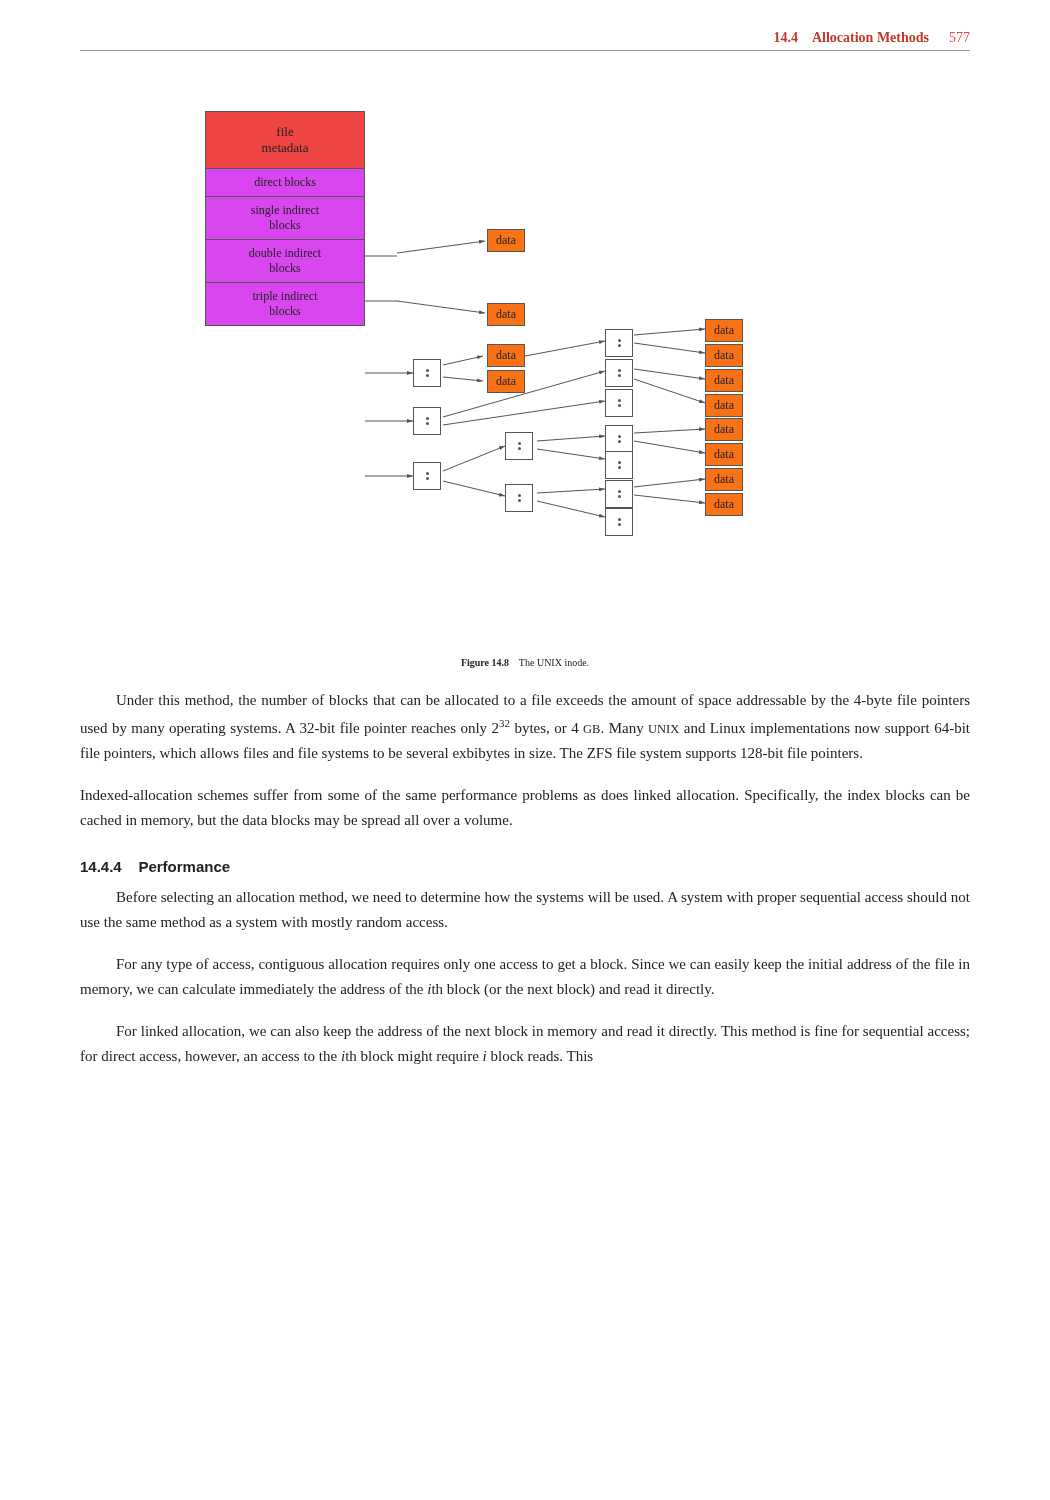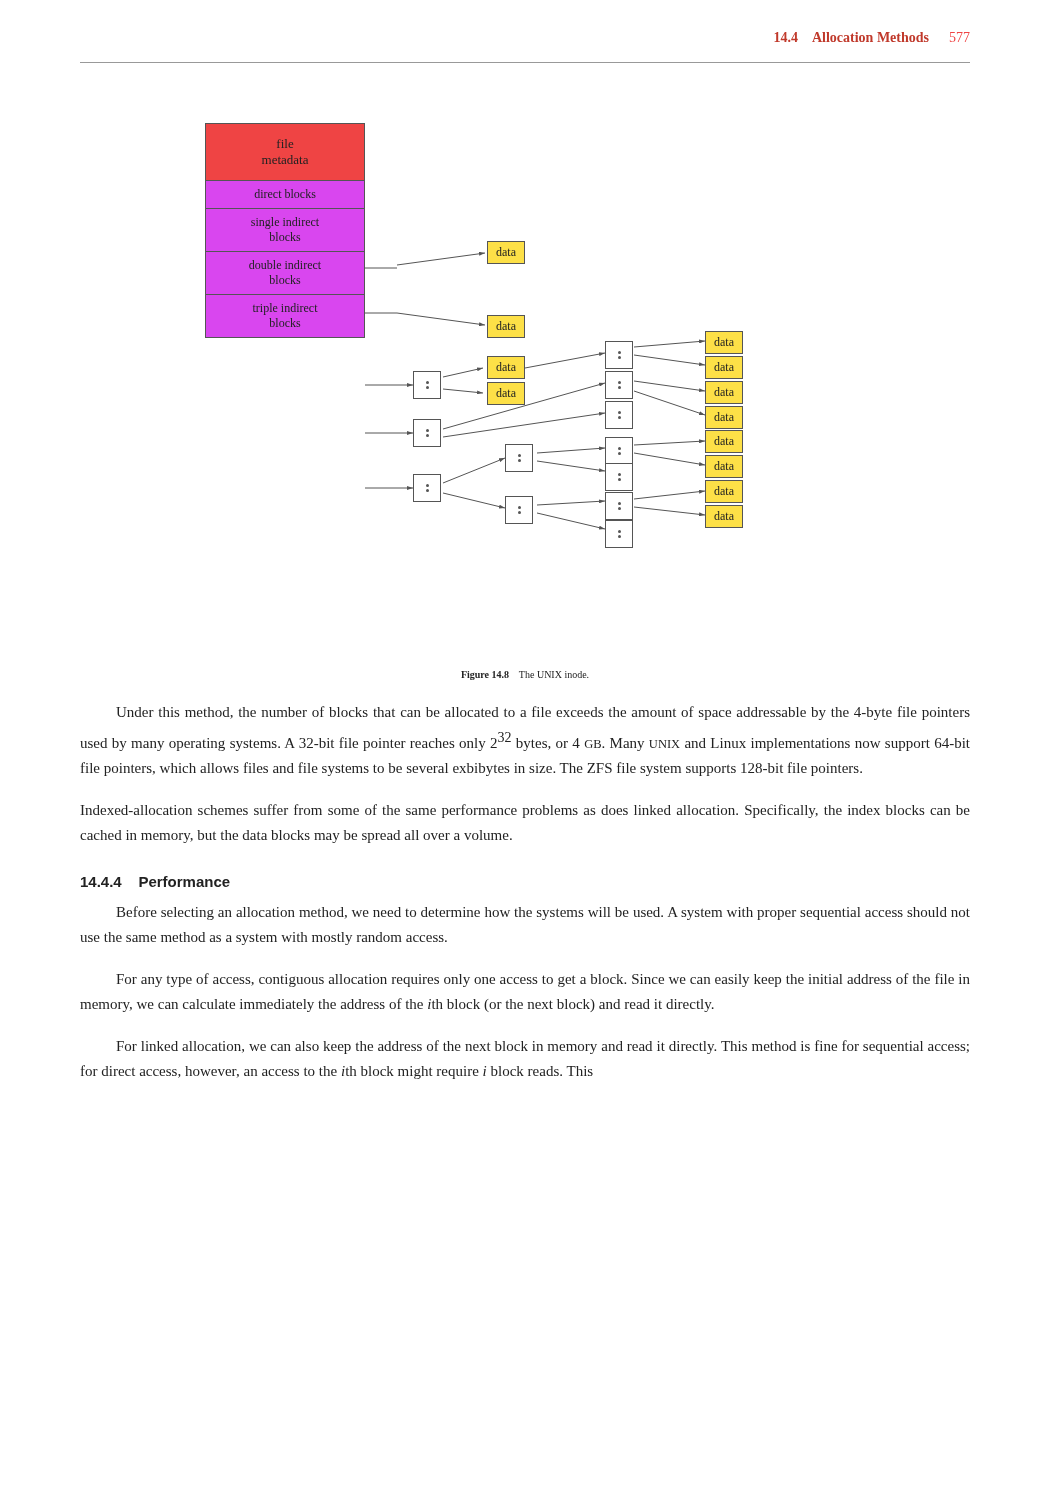--- a/index.html
+++ b/index.html
@@ -16,21 +16,21 @@
       width: 1050px;
       padding: 30px 80px 60px 80px;
     }
 
     
     .page-header {
       display: flex;
       justify-content: flex-end;
       align-items: center;
       border-bottom: 1px solid #999;
-      padding-bottom: 16px;
+      padding-bottom: 4px;
       margin-bottom: 30px;
     }
     .header-section {
       font-size: 14px;
       color: #333;
     }
     .header-section .section-num {
       font-weight: bold;
       color: #c0392b;
     }
@@ -85,21 +85,21 @@
     .inode-row.section-label {
       background: #d946ef;
       font-size: 12px;
       text-align: center;
     }
 
     
     .data-box {
       position: absolute;
       border: 1px solid #555;
-      background: #fde047;
+      background: #f97316;
       font-size: 12px;
       padding: 3px 8px;
       text-align: left;
       min-width: 38px;
     }
 
     
     .indirect-box {
       position: absolute;
       border: 1px solid #555;
@@ -157,21 +157,21 @@
 
     .section-heading {
       font-family: Arial, Helvetica, sans-serif;
       font-weight: bold;
       font-size: 15px;
       margin-bottom: 10px;
       margin-top: 24px;
     }
 
     em { font-style: italic; }
-    sup { font-size: 14px; vertical-align: super; }
+    sup { font-size: 11px; vertical-align: super; }
   </style>
 </head>
 <body>
 
 <div class="page-container">
 
   <div class="page-header">
     <span class="header-section">
       <span class="section-num">14.4</span>
       &nbsp;&nbsp;

